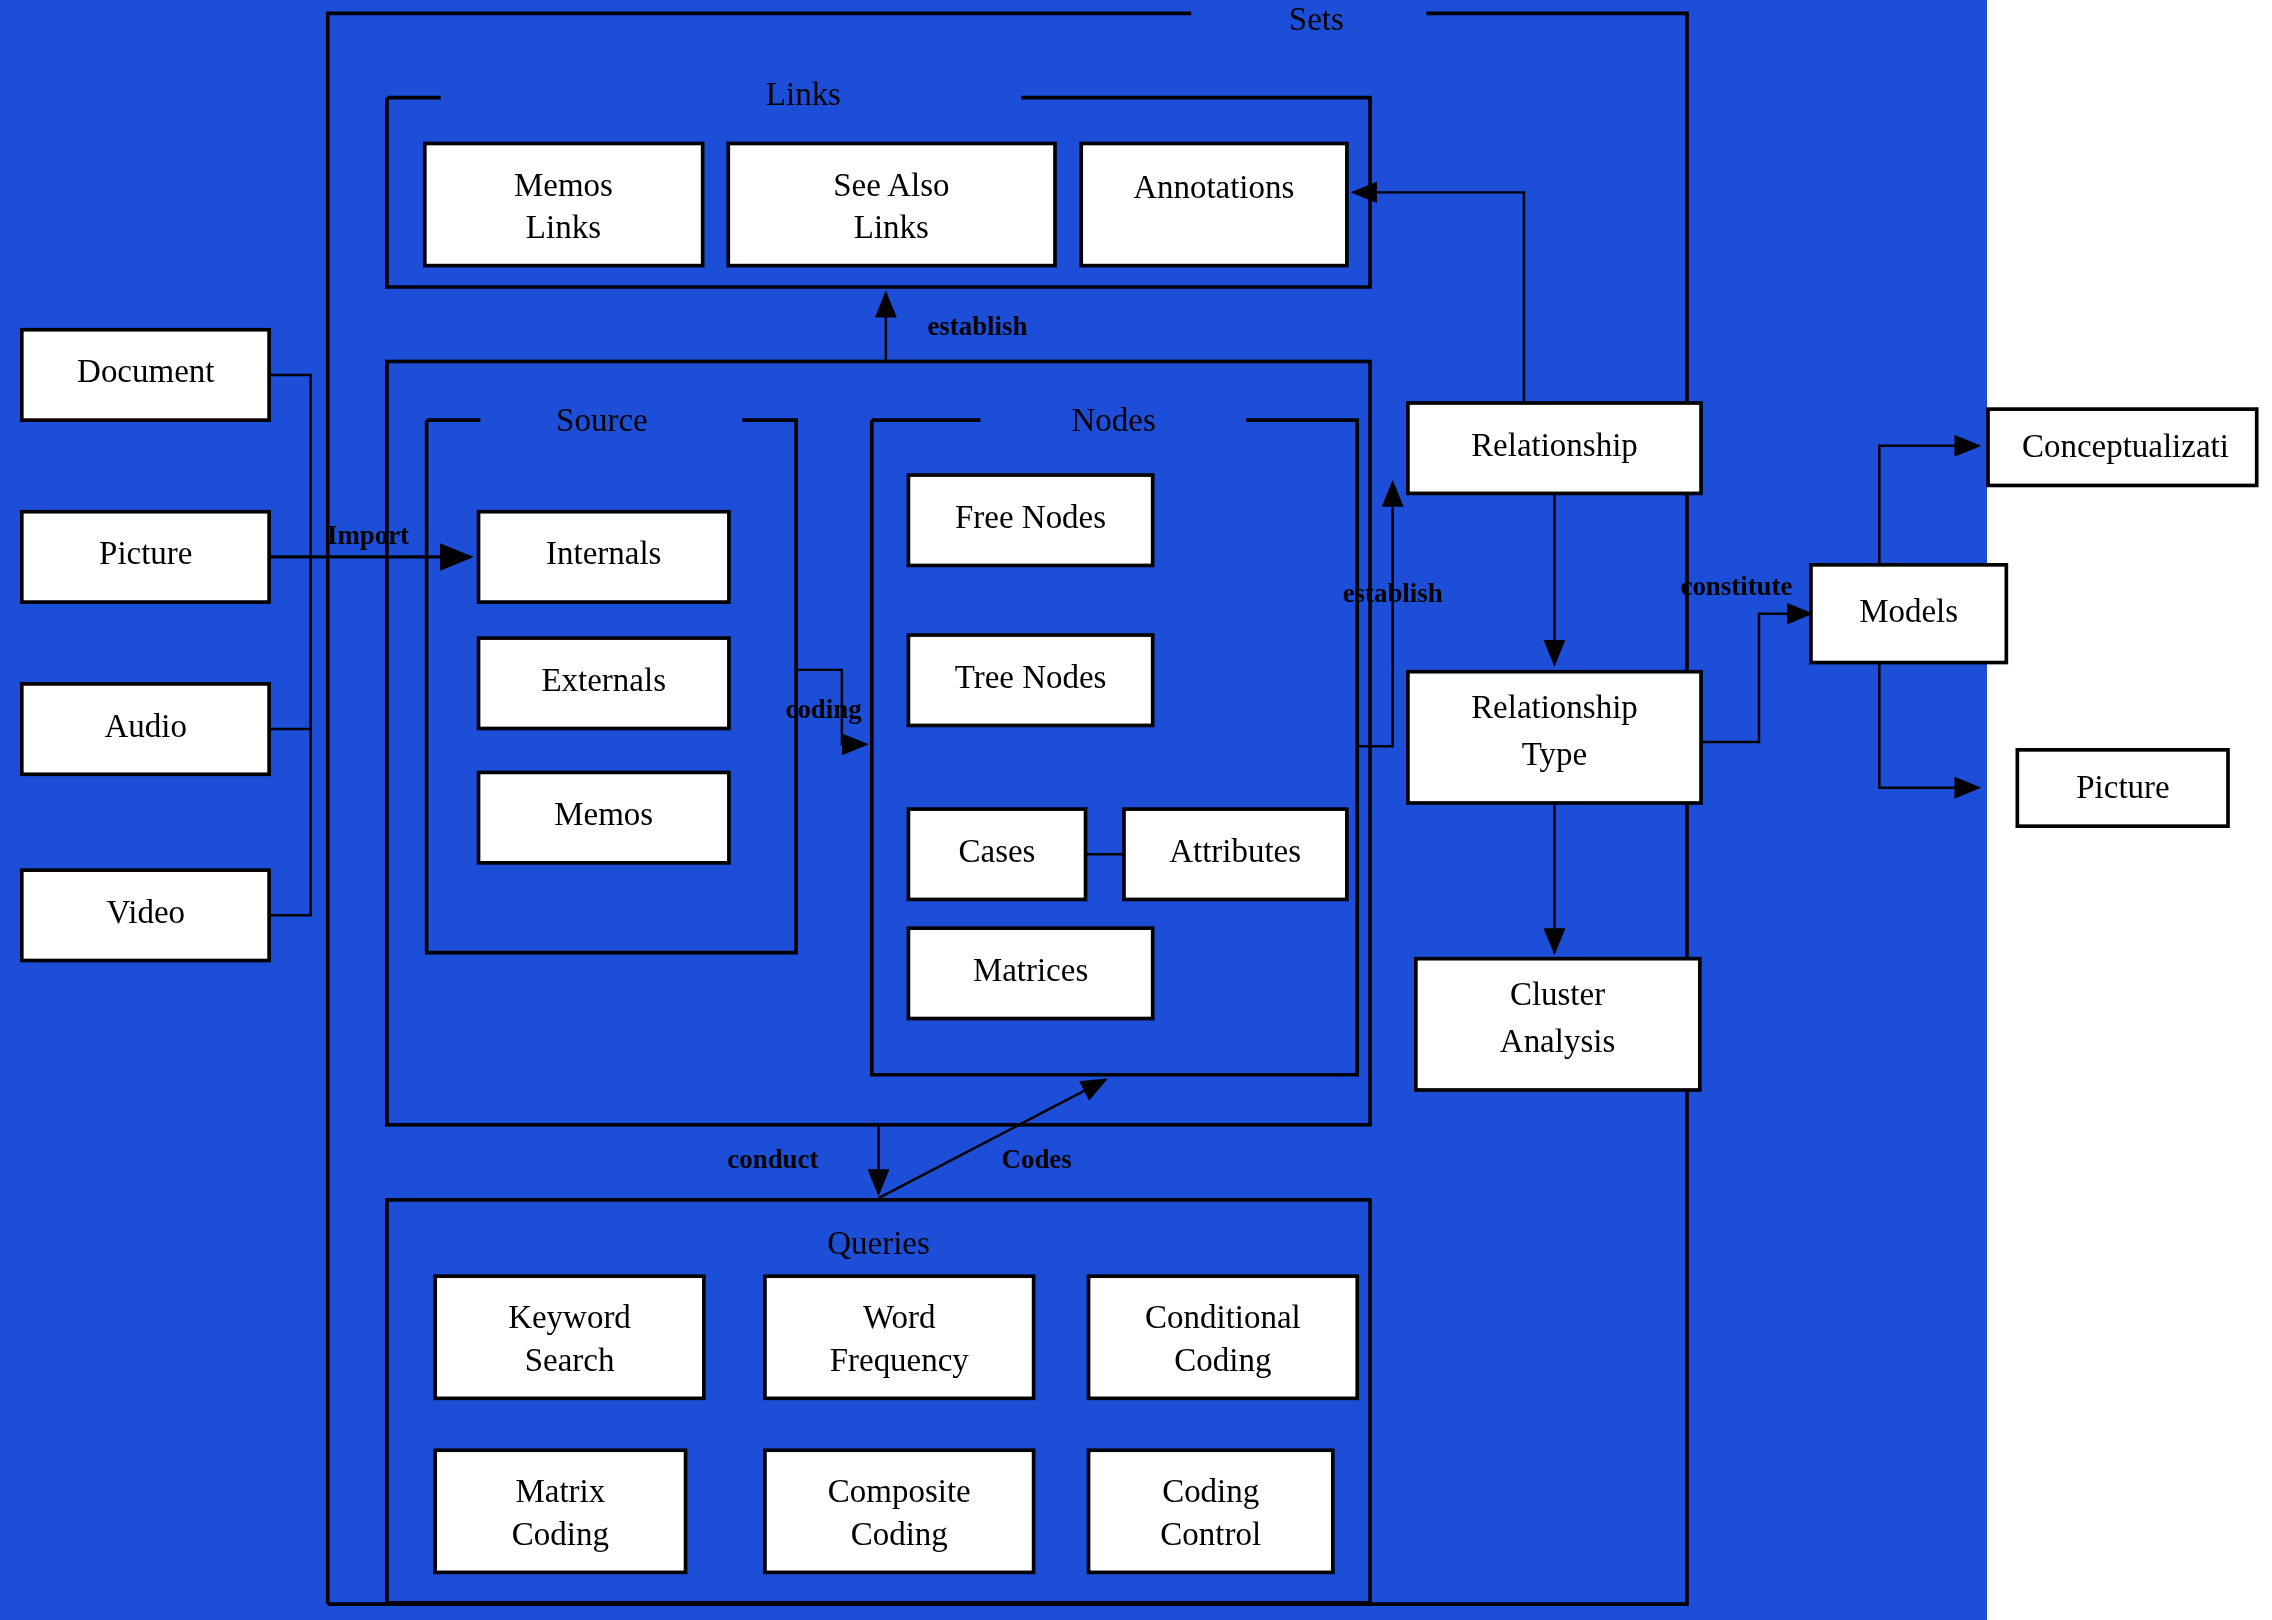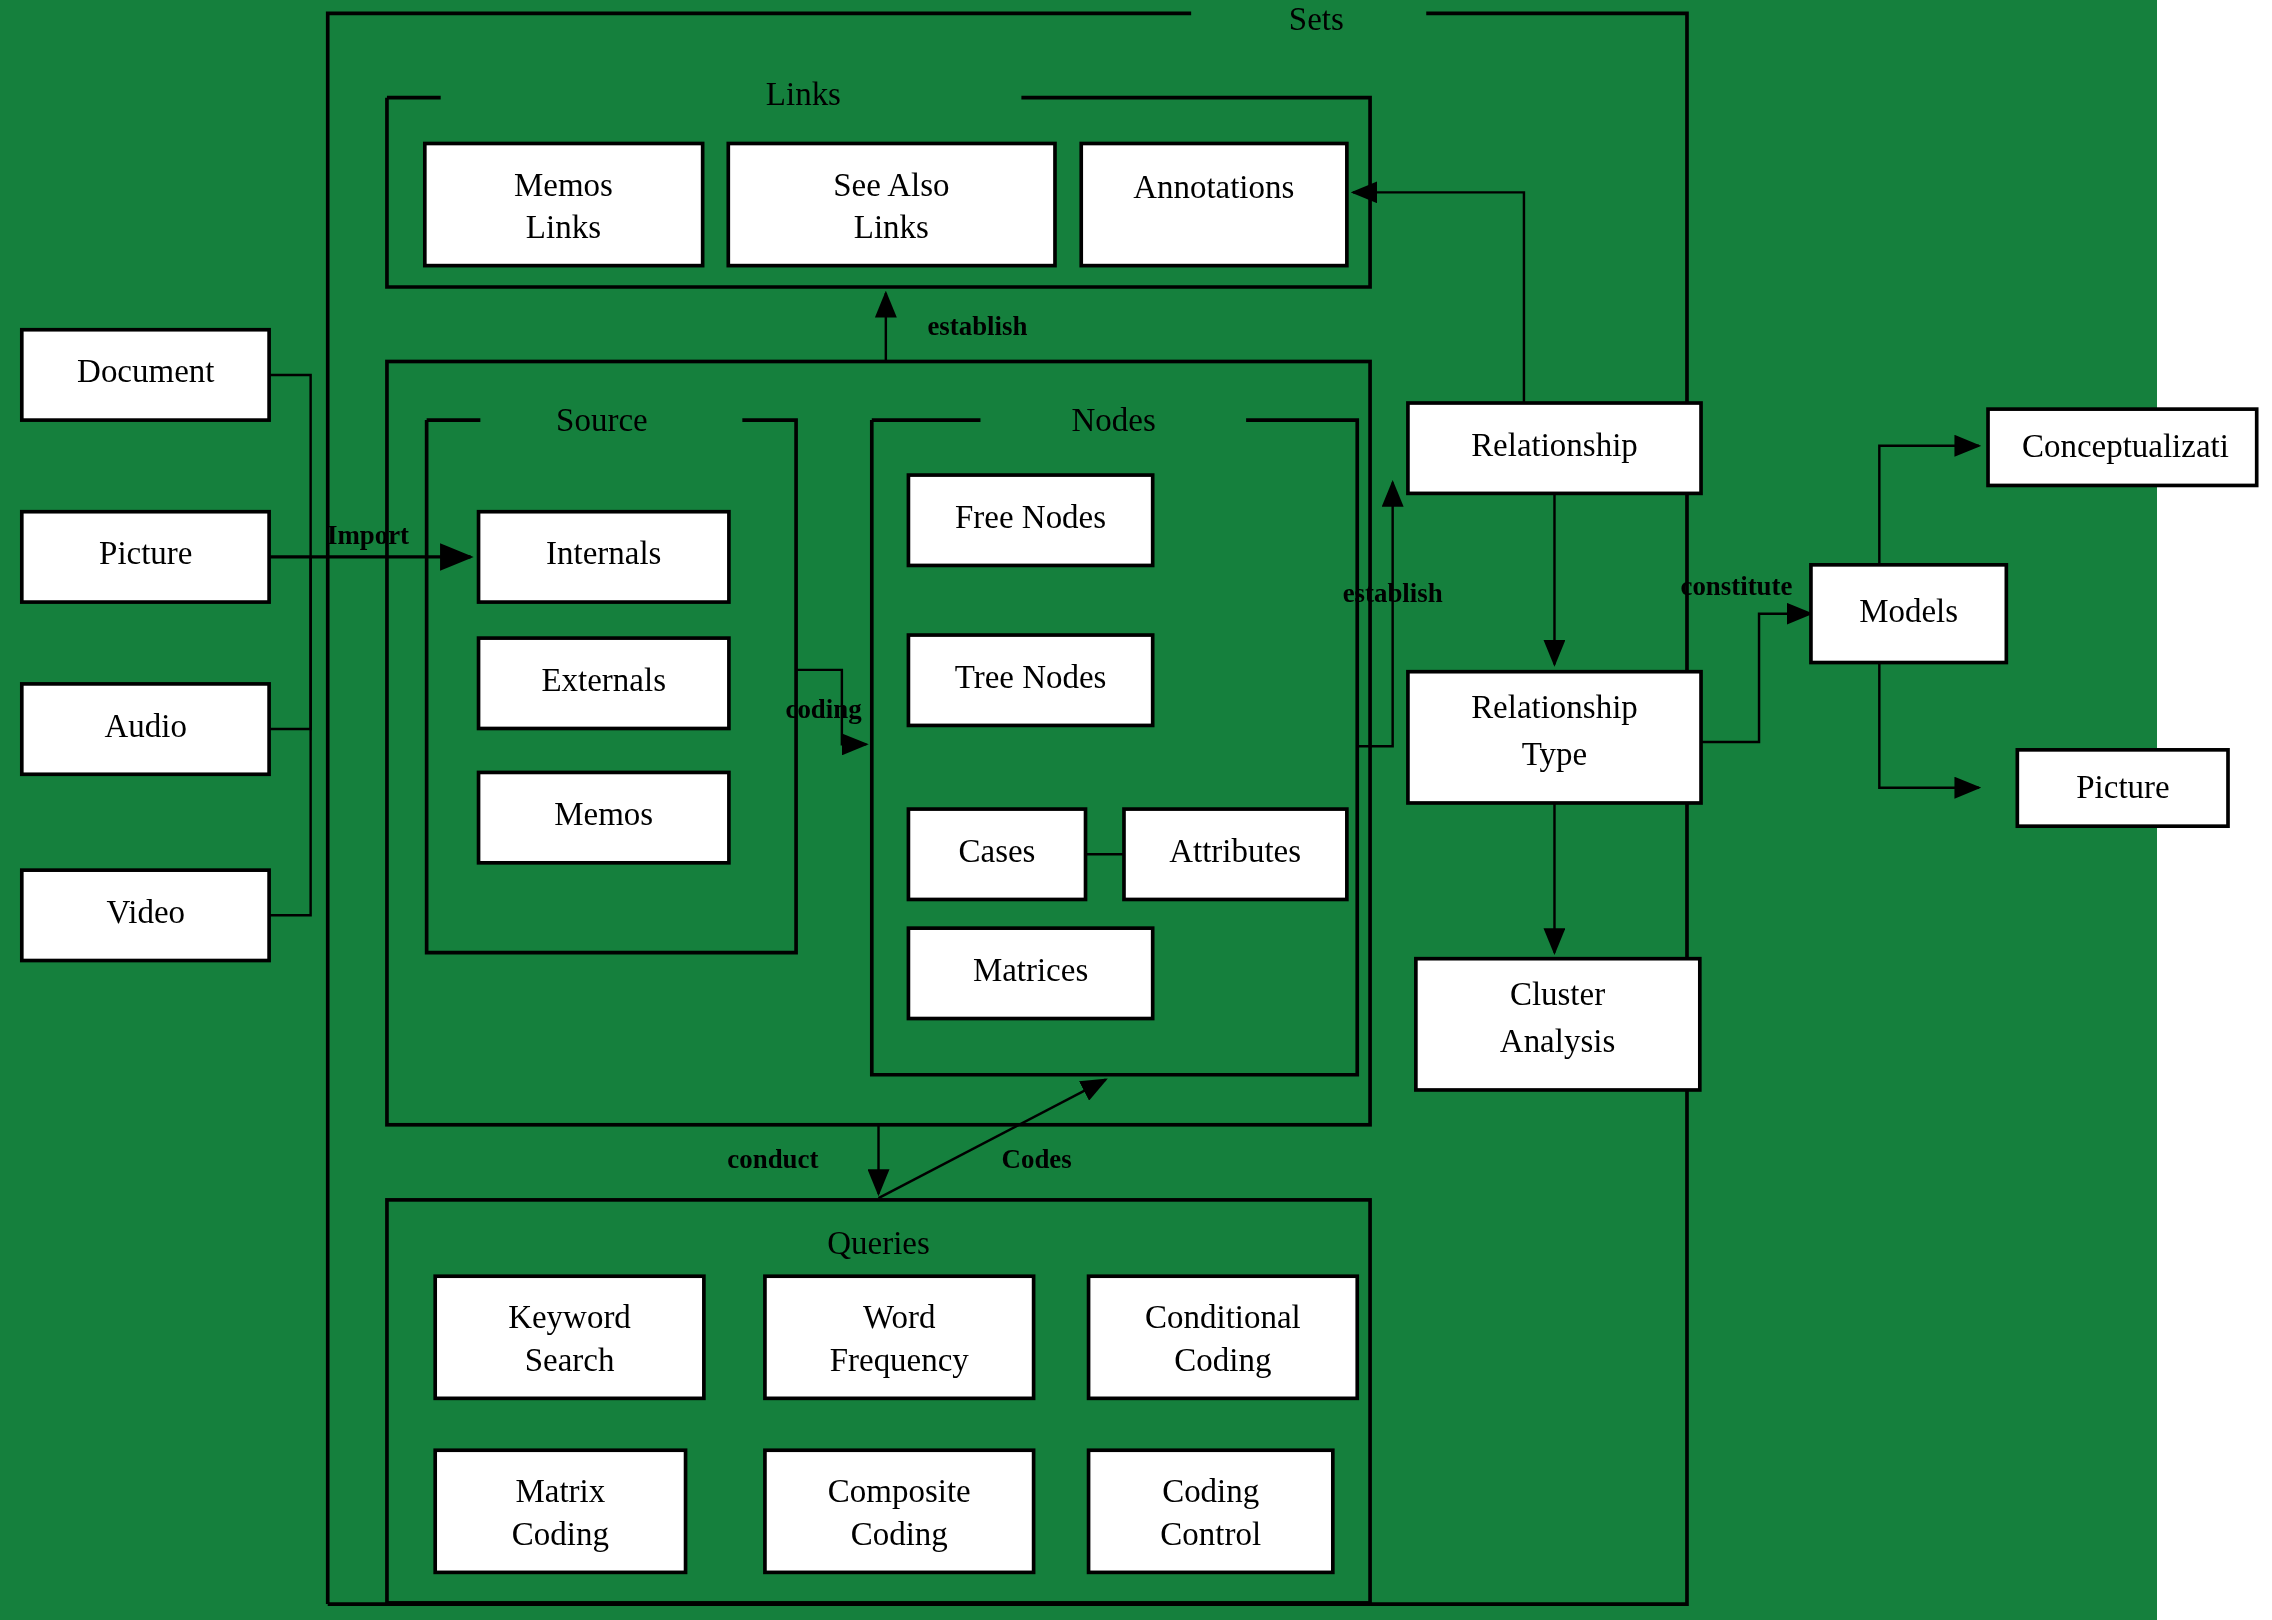--- a/index.html
+++ b/index.html
@@ -1,16 +1,16 @@
 <!DOCTYPE html>
 <html style="font-size:9.8px"><head>
 <meta charset="utf-8">
 <style>
   html,body{margin:0;padding:0;background:#ffffff;}
-  #stage{position:relative;width:2157px;height:1620px;background:#15803d;
+  #stage{position:relative;width:1987px;height:1620px;background:#1d4ed8;
          font-family:"Liberation Serif","DejaVu Serif",serif;}
   svg{position:absolute;left:0;top:0;width:2273px;height:1620px;overflow:visible;}
   .node-txt{font-family:"Liberation Serif","DejaVu Serif",serif;font-size:54px;fill:#000;
             text-anchor:middle;dominant-baseline:middle;}
   .grp-txt{font-family:"Liberation Serif","DejaVu Serif",serif;font-size:54px;fill:#000;
            text-anchor:middle;dominant-baseline:middle;}
   .edge-txt{font-family:"Liberation Serif","DejaVu Serif",serif;font-size:44px;font-weight:bold;
             fill:#000;text-anchor:middle;dominant-baseline:middle;}
   .bx{fill:#ffffff;stroke:#000000;stroke-width:6;}
   .frame{fill:none;stroke:#000000;stroke-width:6;}

